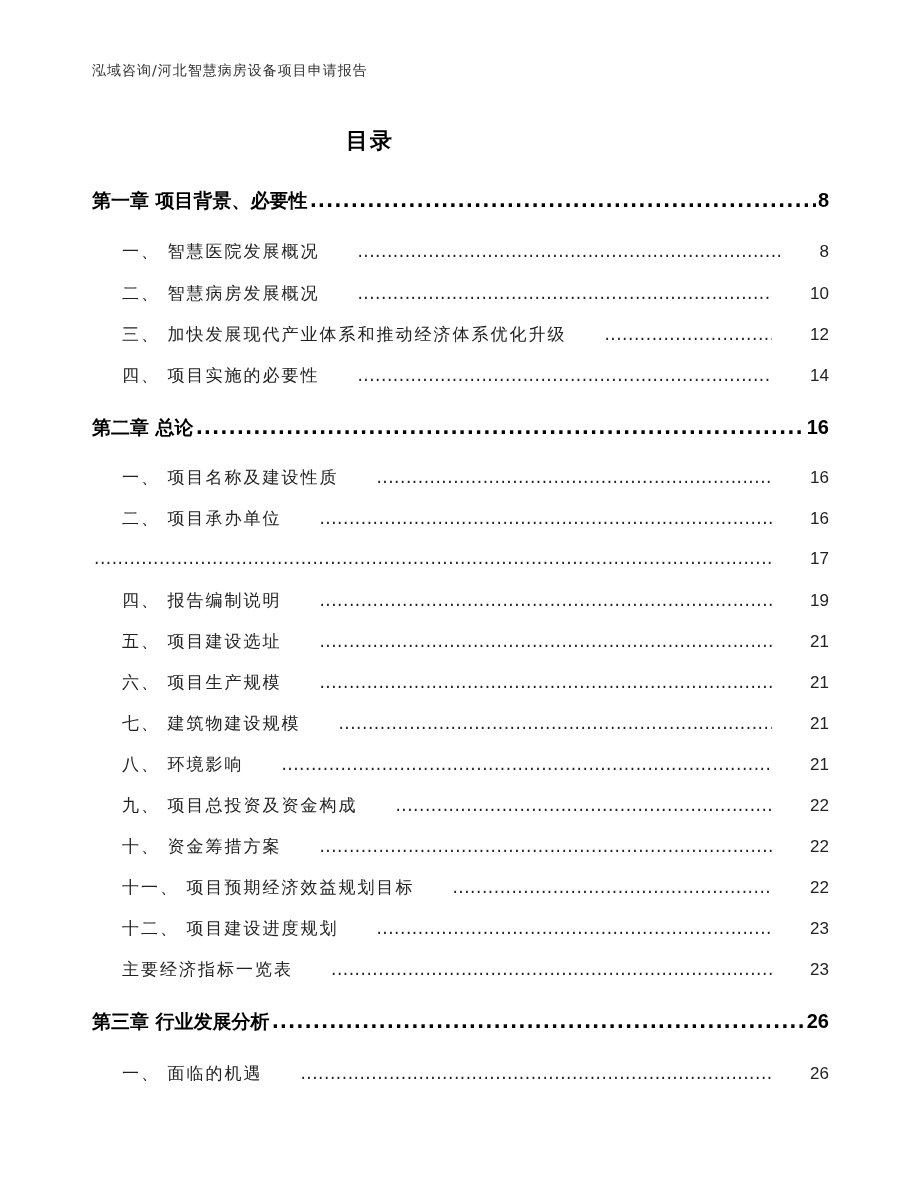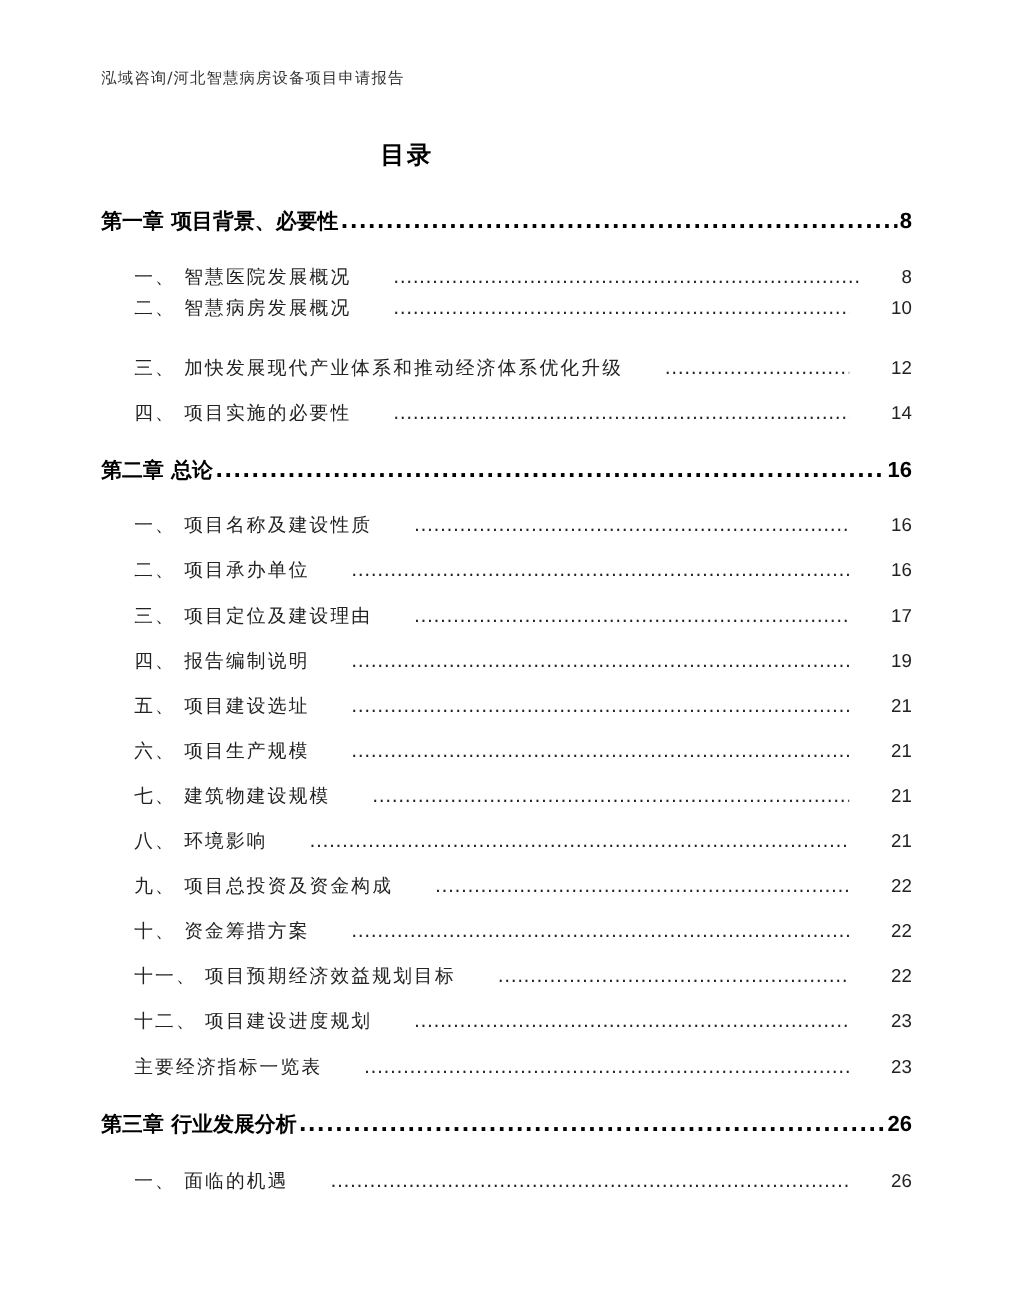--- a/index.html
+++ b/index.html
@@ -32,21 +32,21 @@
     <div class="row chapter" style="top: 188px;">
       <span class="label">第一章 项目背景、必要性</span>
       <span class="dots"></span>
       <span class="page">8</span>
     </div>
     <div class="row section" style="top: 240px;">
       <span class="label">一、 智慧医院发展概况</span>
       <span class="dots"></span>
       <span class="page">8</span>
     </div>
-    <div class="row section" style="top: 268px;">
+    <div class="row section" style="top: 282px;">
       <span class="label">二、 智慧病房发展概况</span>
       <span class="dots"></span>
       <span class="page">10</span>
     </div>
     <div class="row section" style="top: 323px;">
       <span class="label">三、 加快发展现代产业体系和推动经济体系优化升级</span>
       <span class="dots"></span>
       <span class="page">12</span>
     </div>
     <div class="row section" style="top: 364px;">
@@ -63,21 +63,20 @@
       <span class="label">一、 项目名称及建设性质</span>
       <span class="dots"></span>
       <span class="page">16</span>
     </div>
     <div class="row section" style="top: 507px;">
       <span class="label">二、 项目承办单位</span>
       <span class="dots"></span>
       <span class="page">16</span>
     </div>
     <div class="row section" style="top: 548px;">
-      <span class="label">三、 项目定位及建设理由</span>
       <span class="dots"></span>
       <span class="page">17</span>
     </div>
     <div class="row section" style="top: 589px;">
       <span class="label">四、 报告编制说明</span>
       <span class="dots"></span>
       <span class="page">19</span>
     </div>
     <div class="row section" style="top: 630px;">
       <span class="label">五、 项目建设选址</span>

